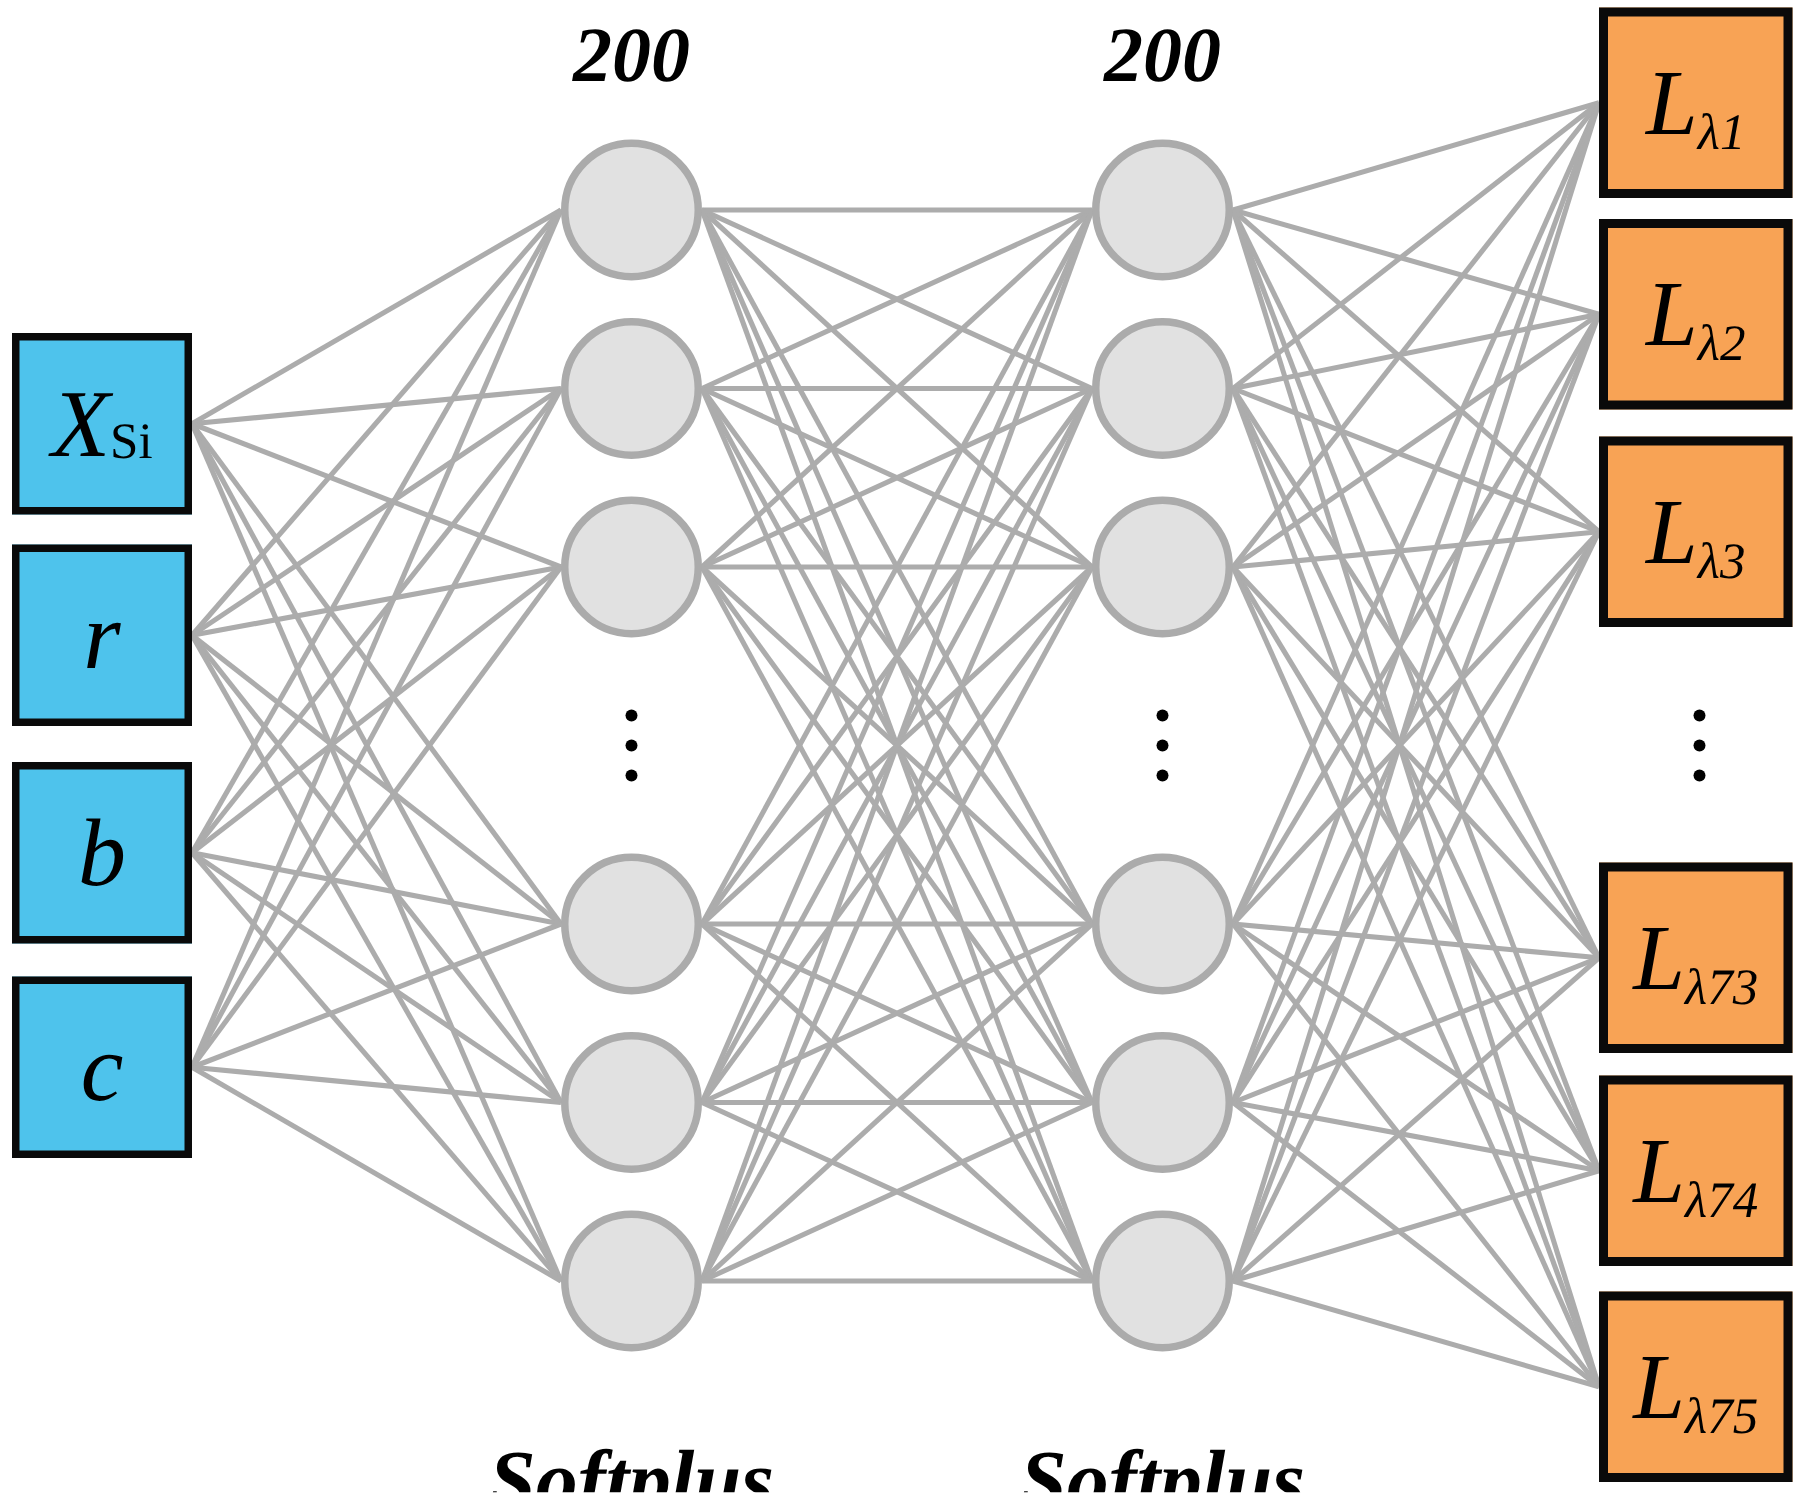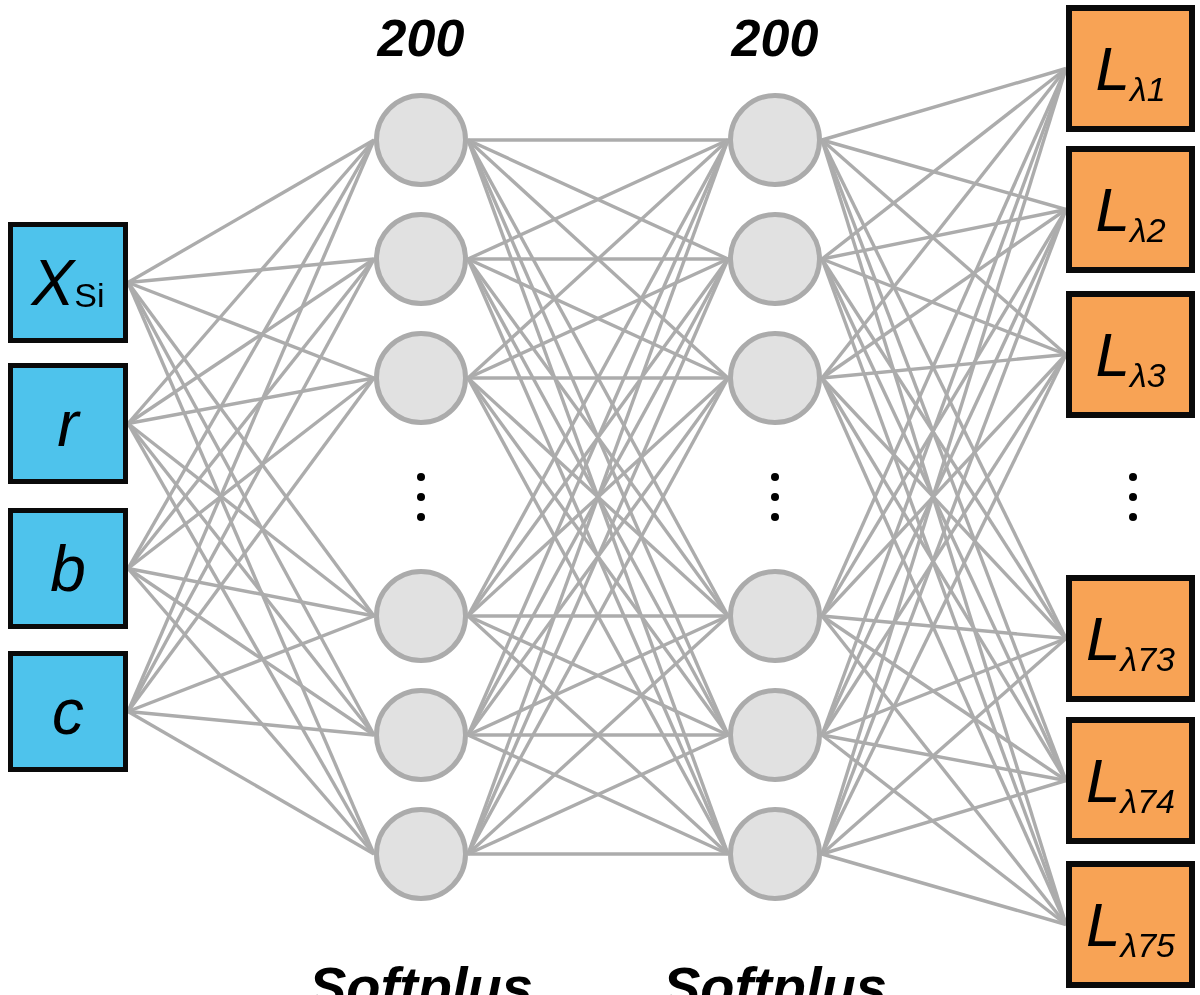--- a/index.html
+++ b/index.html
@@ -2,21 +2,21 @@
 <html style="--input-box: #4EC3EC; --output-box: #F8A355; --node-fill: #E1E1E1; --node-border: #ABABAB; --edge: #ACACAC; --box-border: #0A0A0A; --text: #000000; --background: #FFFFFF;"><head>
 <meta charset="utf-8">
 <style>
   :root{
     --input-box:#4EC3EC; --output-box:#F8A355;
     --node-fill:#E1E1E1; --node-border:#ABABAB;
     --edge:#ACACAC; --box-border:#0A0A0A; --text:#000000; --background:#FFFFFF;
   }
   html,body{margin:0;padding:0;background:var(--background);}
   .diagram{position:relative;width:1200px;height:995px;background:var(--background);
-    font-family:Liberation Sans, sans-serif;color:var(--text);overflow:hidden;}
+    font-family:Liberation Serif, serif;color:var(--text);overflow:hidden;}
   .diagram svg{position:absolute;left:0;top:0;}
   .box{position:absolute;box-sizing:border-box;display:flex;align-items:center;justify-content:center;}
   .input-box{left:8px;width:120px;height:121px;background:var(--input-box);border:5px solid var(--box-border);}
   .output-box{left:1066px;width:129px;height:127px;background:var(--output-box);border:6px solid var(--box-border);}
   .lbl-main{font-style:italic;font-size:64px;line-height:1;}
   .output-box .lbl-main{font-size:62px;}
   .lbl-sub{font-size:34px;line-height:1;position:relative;top:0.38em;}
   .sub-roman{font-style:normal;}
   .sub-italic{font-style:italic;margin-top:16px;}
   .layer-label{position:absolute;width:300px;text-align:center;font-style:italic;font-weight:600;line-height:1;}

